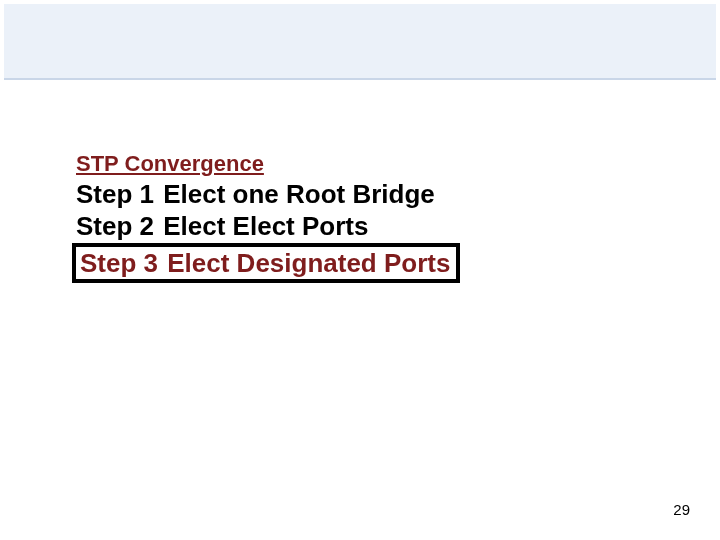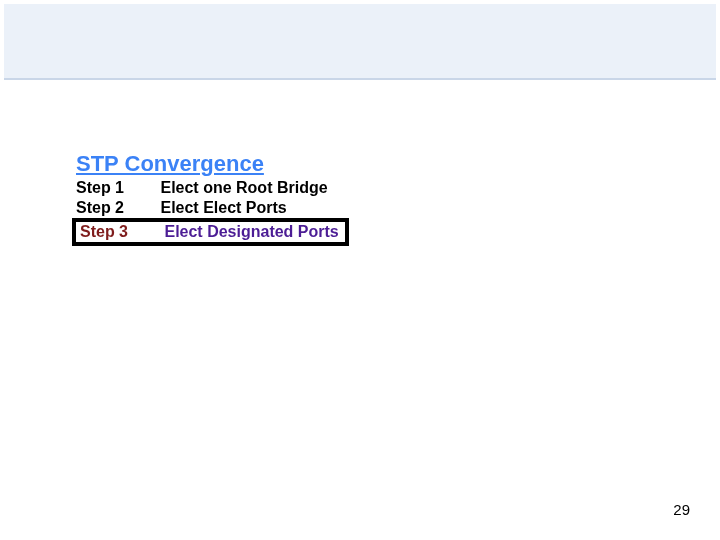--- a/index.html
+++ b/index.html
@@ -30,42 +30,42 @@
   .content {
     position: absolute;
     left: 76px;
     top: 150px;
     width: 580px;
   }
   .title-line {
     font-size: 22px;
     font-weight: bold;
     text-decoration: underline;
-    color: #3b82f6;
+    color: #7f1d1d;
     line-height: 1.25;
   }
   .step-row {
-    font-size: 16px;
+    font-size: 26px;
     font-weight: bold;
     color: #000;
     line-height: 1.25;
     white-space: nowrap;
   }
   .step-label { display:inline-block; width: 80px; }
   .highlight-box {
     border: 4px solid #000;
     padding: 0 6px 0 4px;
     display: inline-block;
     margin-left: -4px;
   }
   .step3-label {
     color: #7f1d1d;
   }
   .step3-desc {
-    color: #4c1d95;
+    color: #7f1d1d;
   }
   .page-num {
     position: absolute;
     right: 30px;
     bottom: 22px;
     font-size: 15px;
     color: #000;
   }
 </style>
 </head>

